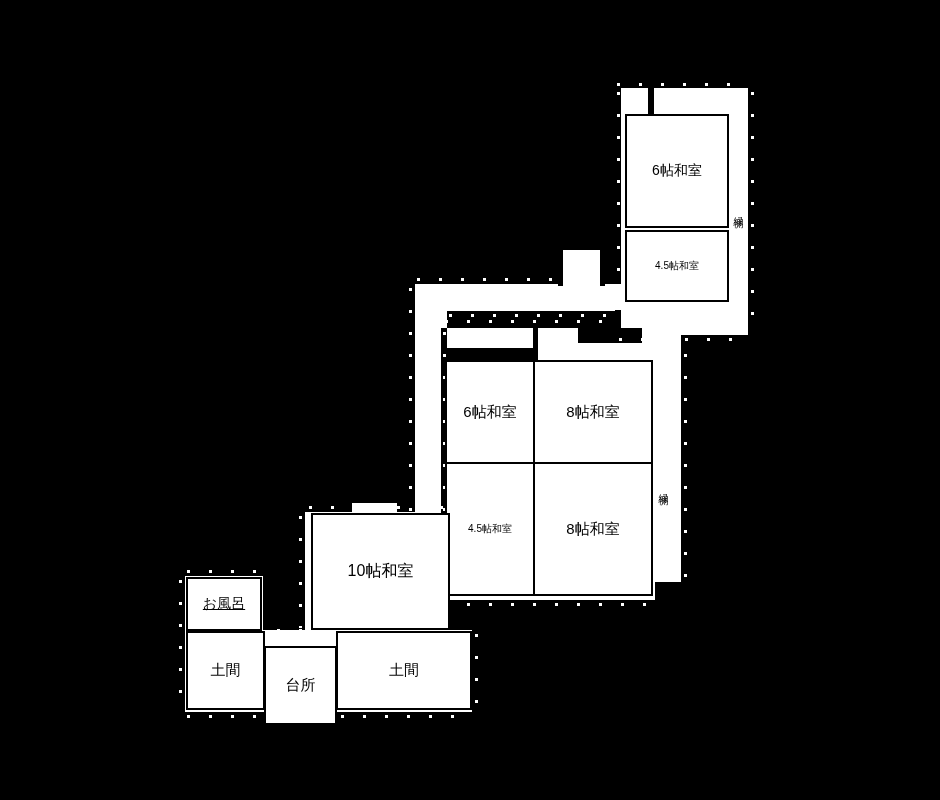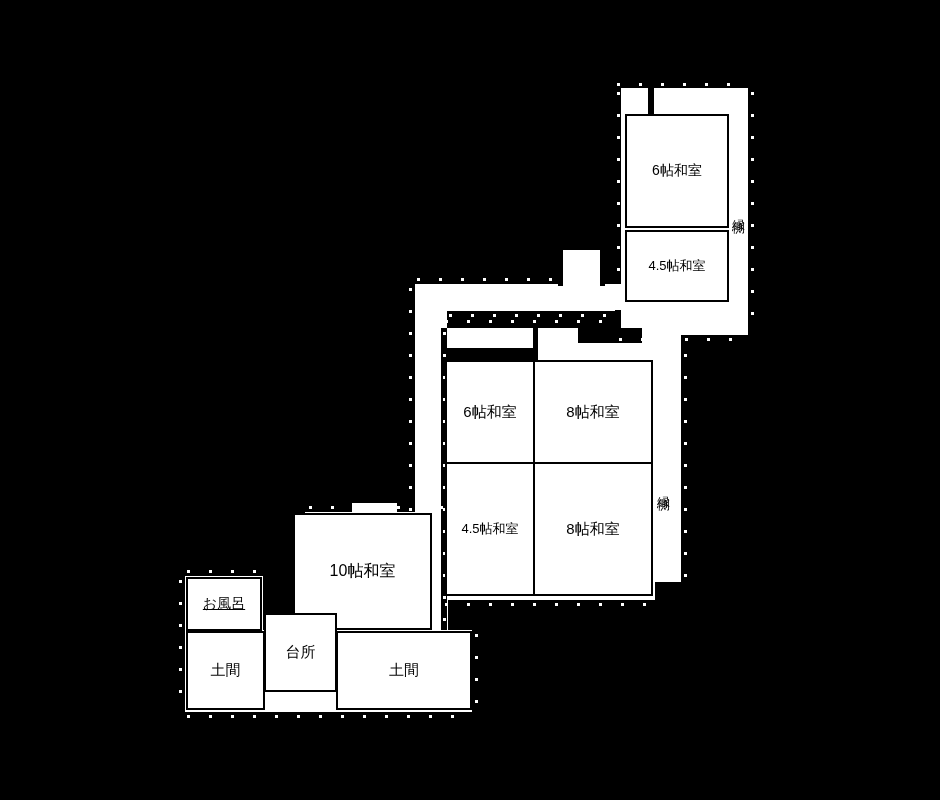--- a/index.html
+++ b/index.html
@@ -20,21 +20,21 @@
     letter-spacing:2px;
   }
   .tick-h {
     position:absolute; height:3px;
     background-image:repeating-linear-gradient(90deg,#fff 0px,#fff 3px,transparent 3px,transparent 22px);
   }
   .tick-v {
     position:absolute; width:3px;
     background-image:repeating-linear-gradient(180deg,#fff 0px,#fff 3px,transparent 3px,transparent 22px);
   }
-  .fs13 { font-size:13px; }
+  .fs13 { font-size:10px; }
   .fs14 { font-size:14px; }
   .fs15 { font-size:15px; }
   .fs16 { font-size:16px; }
 </style>
 </head>
 <body>
 
 <div id="canvas">
 
   <div class="white" style="left:615px;top:88px;width:133px;height:247px;"></div>
@@ -96,29 +96,29 @@
   <div class="room fs13" style="left:445px;top:462px;width:90px;height:134px;">
     <span>4.5帖和室</span>
   </div>
   <div class="room fs15" style="left:533px;top:462px;width:120px;height:134px;">
     <span>8帖和室</span>
   </div>
   <div class="vlabel fs13" style="left:652px;top:460px;width:22px;height:56px;">
     <span>縁側</span>
   </div>
 
-  <div class="room fs16" style="left:293px;top:513px;width:139px;height:117px;">
+  <div class="room fs16" style="left:311px;top:513px;width:139px;height:117px;">
     <span>10帖和室</span>
   </div>
   <div class="room fs14" style="left:186px;top:577px;width:76px;height:54px;text-decoration:underline;">
     <span>お風呂</span>
   </div>
   <div class="room fs15" style="left:186px;top:631px;width:79px;height:79px;">
     <span>土間</span>
   </div>
-  <div class="room fs15" style="left:264px;top:613px;width:73px;height:79px;">
+  <div class="room fs15" style="left:264px;top:646px;width:73px;height:79px;">
     <span>台所</span>
   </div>
   <div class="room fs15" style="left:336px;top:631px;width:136px;height:79px;">
     <span>土間</span>
   </div>
 
 </div>
 
 </body></html>

